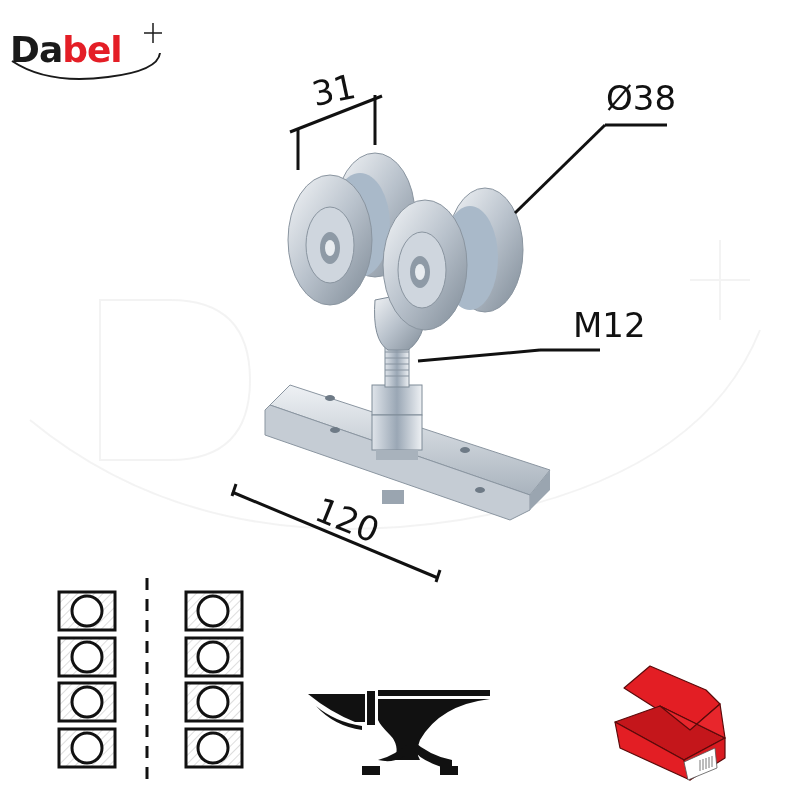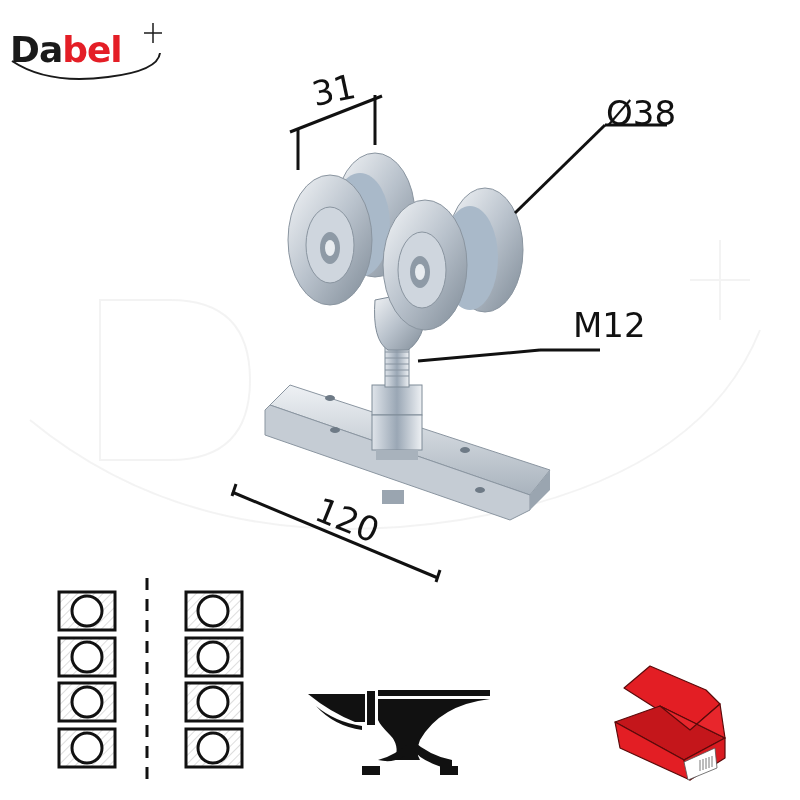--- a/index.html
+++ b/index.html
@@ -107,21 +107,21 @@
     <line x1="605" y1="125" x2="667" y2="125"></line>
     <line x1="418" y1="361" x2="540" y2="350"></line>
     <line x1="540" y1="350" x2="600" y2="350"></line>
     <line x1="232" y1="492" x2="438" y2="578"></line>
     <line x1="236" y1="484" x2="232" y2="496"></line>
     <line x1="440" y1="570" x2="436" y2="582"></line>
   </g>
 </svg>
 
 <div class="abs dim" style="left:312px; top:70px; transform:rotate(-12deg);">31</div>
-<div class="abs dim" style="left:606px; top:93px;">Ø38</div>
+<div class="abs dim" style="left:606px; top:78px;">Ø38</div>
 <div class="abs dim" style="left:573px; top:305px;">M12</div>
 <div class="abs dim" style="left:315px; top:500px; transform:rotate(22deg);">120</div>
 
 <svg width="800" height="800">
   <defs>
     <pattern id="hatch" width="6" height="6" patternUnits="userSpaceOnUse" patternTransform="rotate(45)">
       <line x1="0" y1="0" x2="0" y2="6" stroke="#bbb" stroke-width="1"></line>
     </pattern>
   </defs>
   <g stroke="#111" stroke-width="3">

